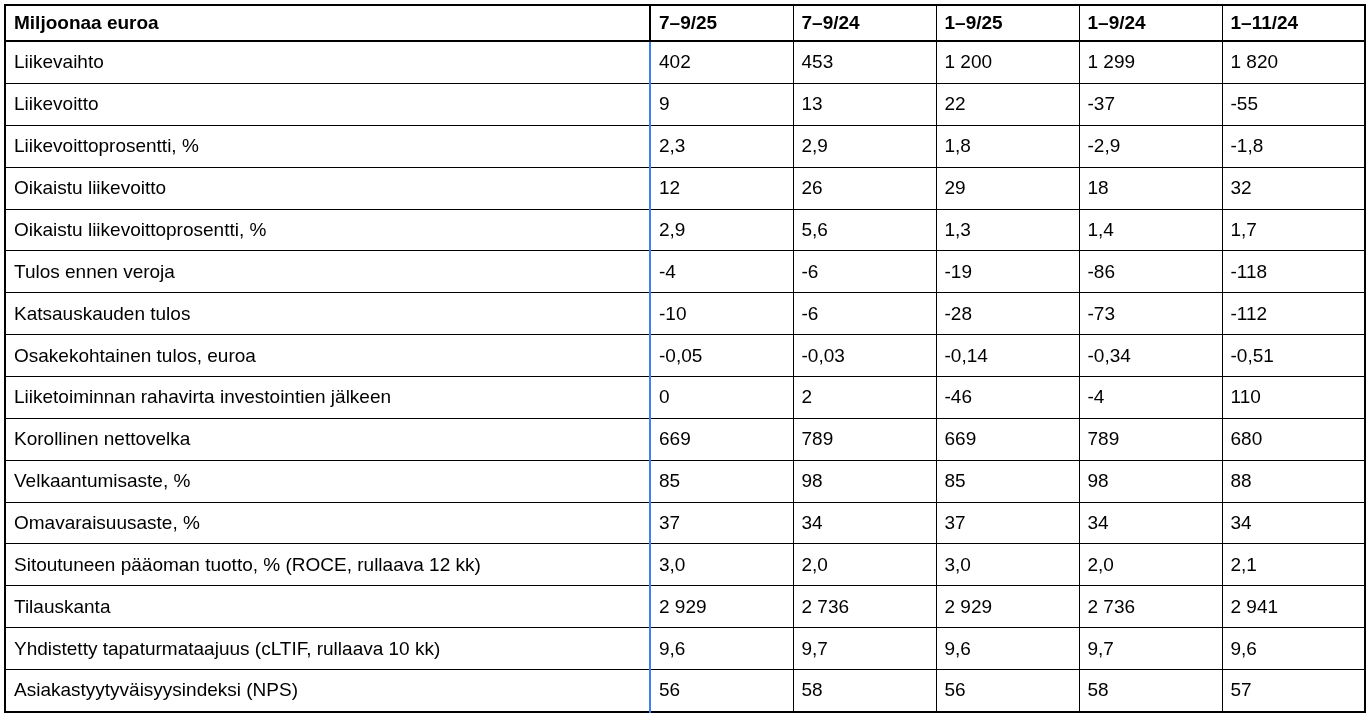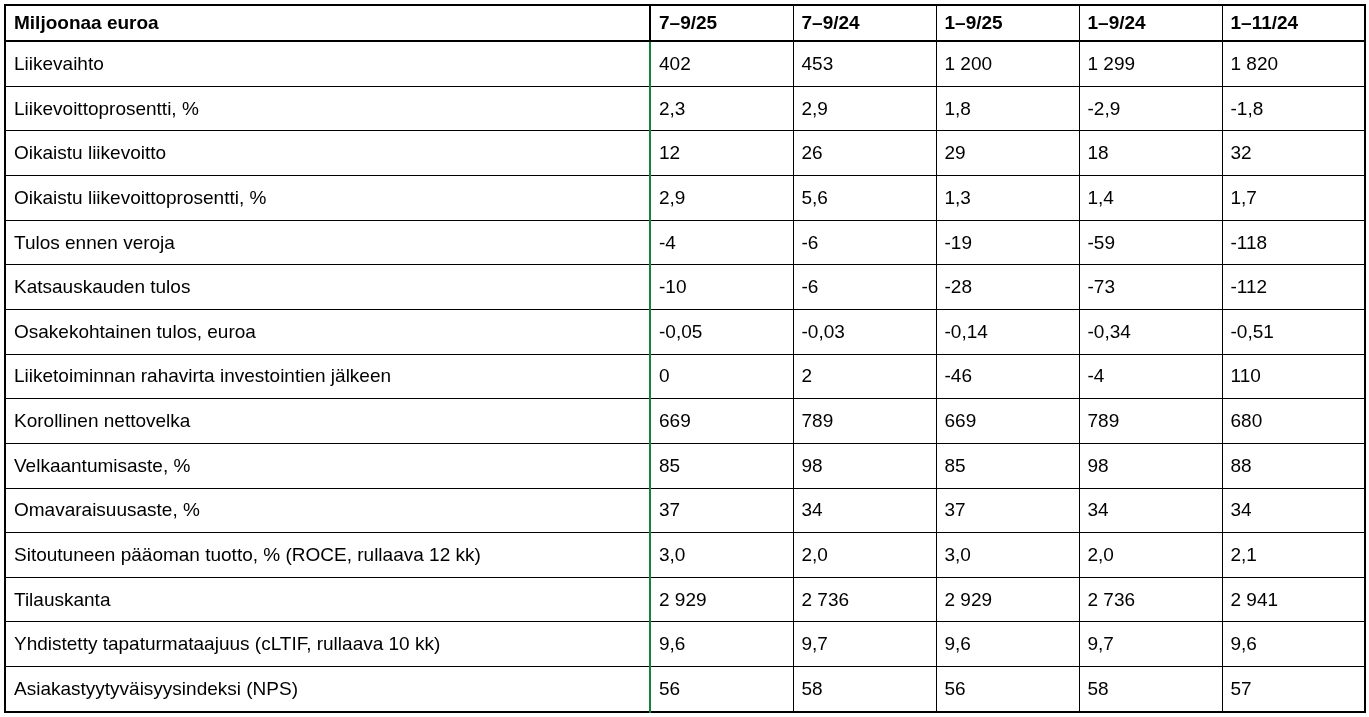--- a/index.html
+++ b/index.html
@@ -40,21 +40,21 @@
     overflow: hidden;
   }
   table.kpi thead th {
     font-weight: bold;
     border-bottom: 2px solid #000000;
   }
   table.kpi thead th.label-head {
     border-right: 2px solid #000000;
   }
   table.kpi tbody td.label-cell {
-    border-right: 2px solid #15803d;
+    border-right: 2px solid #3b82f6;
   }
   table.kpi tbody tr:last-child td {
     border-bottom: none;
   }
 </style>
 </head>
 <body>
 
 <div class="table-wrap">
   <table class="kpi">
@@ -79,20 +79,28 @@
     <tbody id="tbody">
         <tr>
           <td class="label-cell">Liikevaihto</td>
           <td>402</td>
           <td>453</td>
           <td>1 200</td>
           <td>1 299</td>
           <td>1 820</td>
         </tr>
         <tr>
+          <td class="label-cell">Liikevoitto</td>
+          <td>9</td>
+          <td>13</td>
+          <td>22</td>
+          <td>-37</td>
+          <td>-55</td>
+        </tr>
+        <tr>
           <td class="label-cell">Liikevoittoprosentti, %</td>
           <td>2,3</td>
           <td>2,9</td>
           <td>1,8</td>
           <td>-2,9</td>
           <td>-1,8</td>
         </tr>
         <tr>
           <td class="label-cell">Oikaistu liikevoitto</td>
           <td>12</td>
@@ -107,21 +115,21 @@
           <td>5,6</td>
           <td>1,3</td>
           <td>1,4</td>
           <td>1,7</td>
         </tr>
         <tr>
           <td class="label-cell">Tulos ennen veroja</td>
           <td>-4</td>
           <td>-6</td>
           <td>-19</td>
-          <td>-59</td>
+          <td>-86</td>
           <td>-118</td>
         </tr>
         <tr>
           <td class="label-cell">Katsauskauden tulos</td>
           <td>-10</td>
           <td>-6</td>
           <td>-28</td>
           <td>-73</td>
           <td>-112</td>
         </tr>

